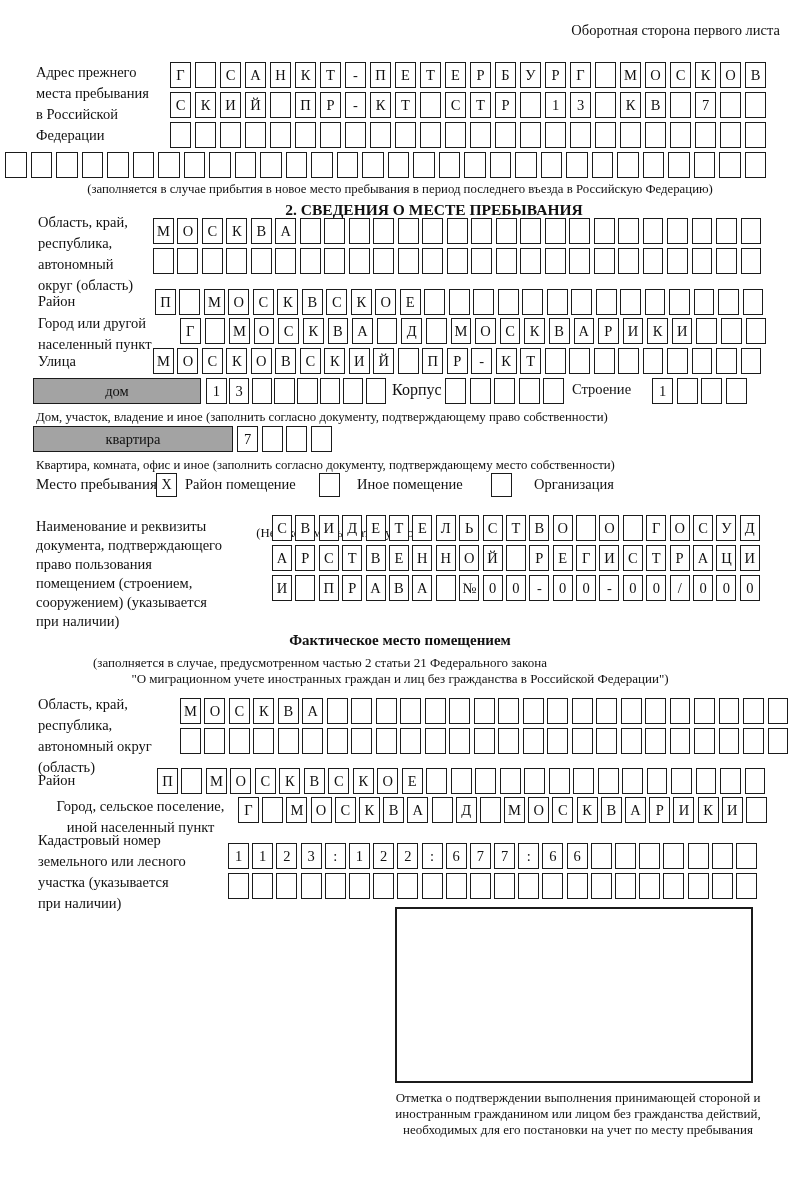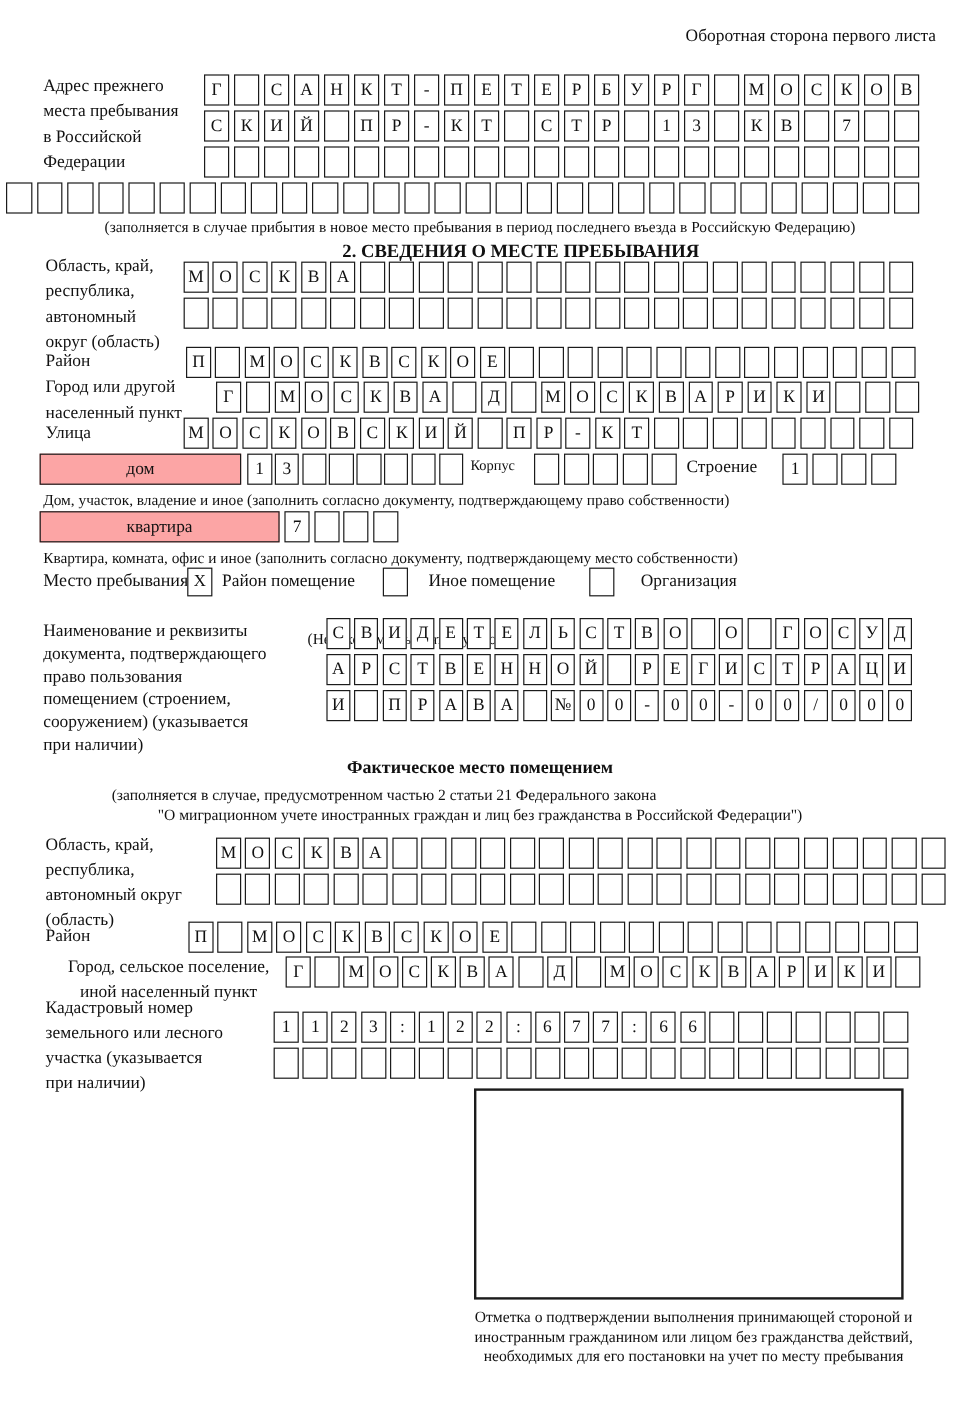--- a/index.html
+++ b/index.html
@@ -7,21 +7,21 @@
         font-family:"Liberation Serif","DejaVu Serif",serif;color:#111;overflow:hidden;}
   .abs{position:absolute;}
   .label{font-size:14.5px;line-height:21px;white-space:pre-line;}
   .note{font-size:12.8px;line-height:15px;}
   .center{text-align:center;}
   .bold{font-weight:bold;}
   .cellrow{position:absolute;display:flex;gap:var(--gap,4px);}
   .cell{box-sizing:border-box;width:var(--cw,21px);height:26px;border:1.6px solid #1b1b1b;
         display:flex;align-items:center;justify-content:center;
         font-size:14.5px;line-height:1;background:#fff;}
-  .widebox{box-sizing:border-box;border:1.7px solid #1b1b1b;height:26px;background:#fca5a5;
+  .widebox{box-sizing:border-box;border:1.7px solid #1b1b1b;height:26px;background:#a3a3a3;
         display:flex;align-items:center;justify-content:center;font-size:14.5px;}
   .checkbox{box-sizing:border-box;width:21px;height:24px;border:1.6px solid #1b1b1b;
         display:flex;align-items:center;justify-content:center;font-size:14px;background:#fff;}
   
   .n24a{--cw:21px;--gap:4px;}
   .n24{--cw:20.6px;--gap:4px;}
   .n25{--cw:20.8px;--gap:3.7px;}
   .n30{--cw:21.5px;--gap:4px;}
   .n21{--cw:20px;--gap:3.4px;}
   .n22{--cw:21px;--gap:3.2px;}
@@ -41,21 +41,21 @@
   #rowB1{left:153px;top:218px;}
   #rowB2{left:153px;top:248px;}
   #lbl-district{left:38px;top:291px;}
   #rowB3{left:155px;top:289px;}
   #lbl-city{left:38px;top:313px;width:142px;}
   #rowB4{left:180px;top:318px;}
   #lbl-street{left:38px;top:351px;}
   #rowB5{left:153px;top:348px;}
   #house-box{left:33px;top:378px;width:168px;}
   #rowH{left:206px;top:378px;}
-  #lbl-korpus{left:392px;top:381px;font-size:12px;}
+  #lbl-korpus{left:392px;top:381px;font-size:16px;}
   #rowK{left:445px;top:378px;}
   #lbl-stroenie{left:572px;top:381px;font-size:14.5px;}
   #rowS{left:652px;top:378px;}
   #note-house{left:36px;top:410px;text-align:center;}
   #apt-box{left:33px;top:426px;width:200px;}
   #rowQ{left:237px;top:426px;}
   #note-apt{left:36px;top:458px;}
   #lbl-stay{left:36px;top:476px;font-size:15px;}
   #cb1{left:156px;top:473px;}
   #cb1l{left:185px;top:476px;font-size:14.5px;}

